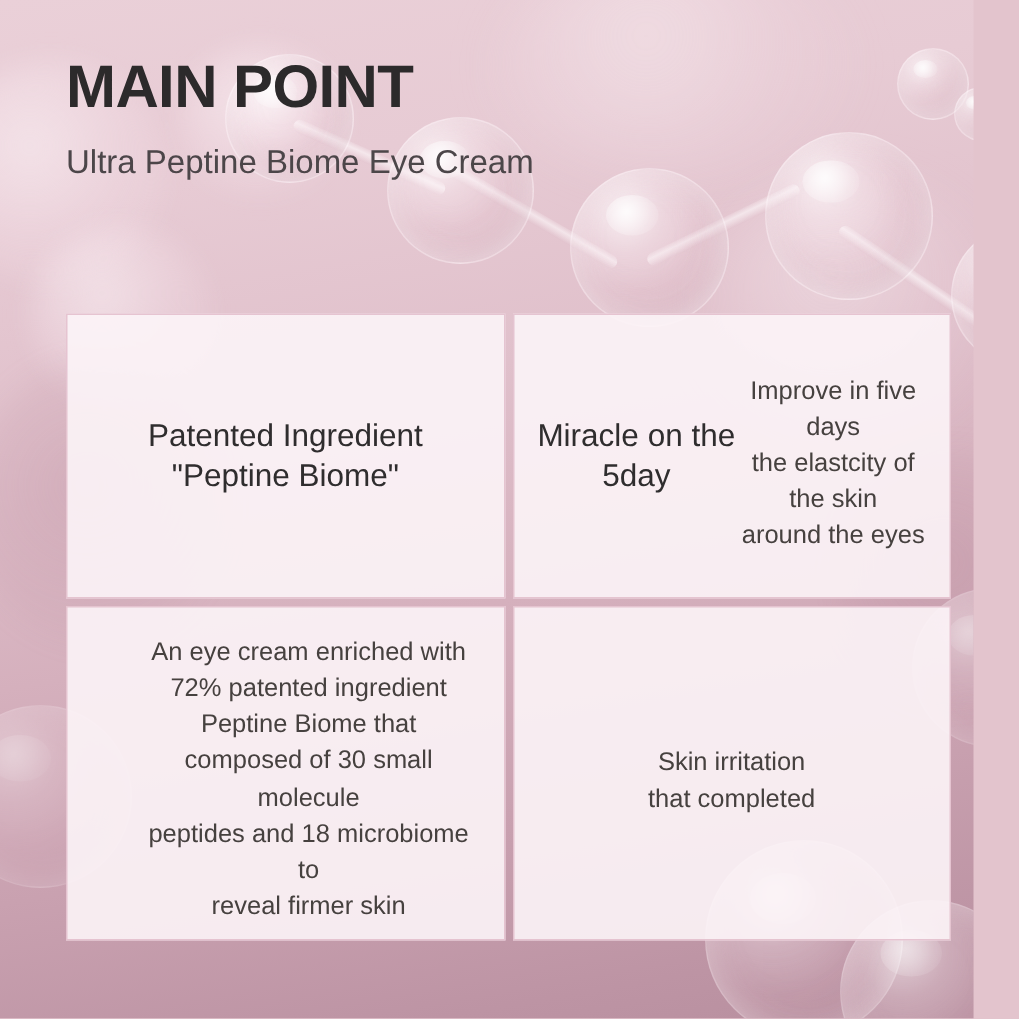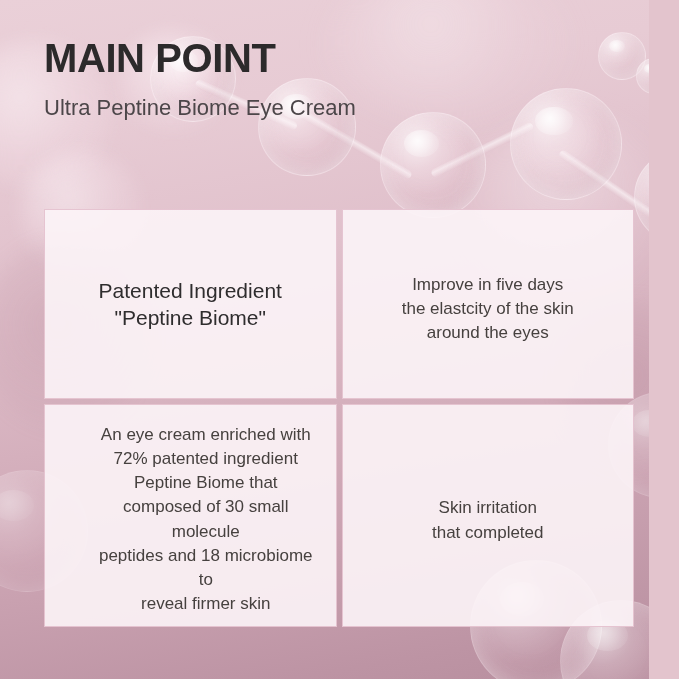--- a/index.html
+++ b/index.html
@@ -201,20 +201,21 @@
   </div>
 
   <div class="grid">
 
     <div class="card">
       <p class="card-title">Patented Ingredient
 "Peptine Biome"</p>
     </div>
 
     <div class="card">
+      <p class="card-title">Miracle on the 5day</p>
       <p class="card-body">Improve in five days
 the elastcity of the skin
 around the eyes</p>
     </div>
 
     <div class="card tight">
       <p class="card-body">An eye cream enriched with
 72% patented ingredient
 Peptine Biome that
 composed of 30 small molecule

